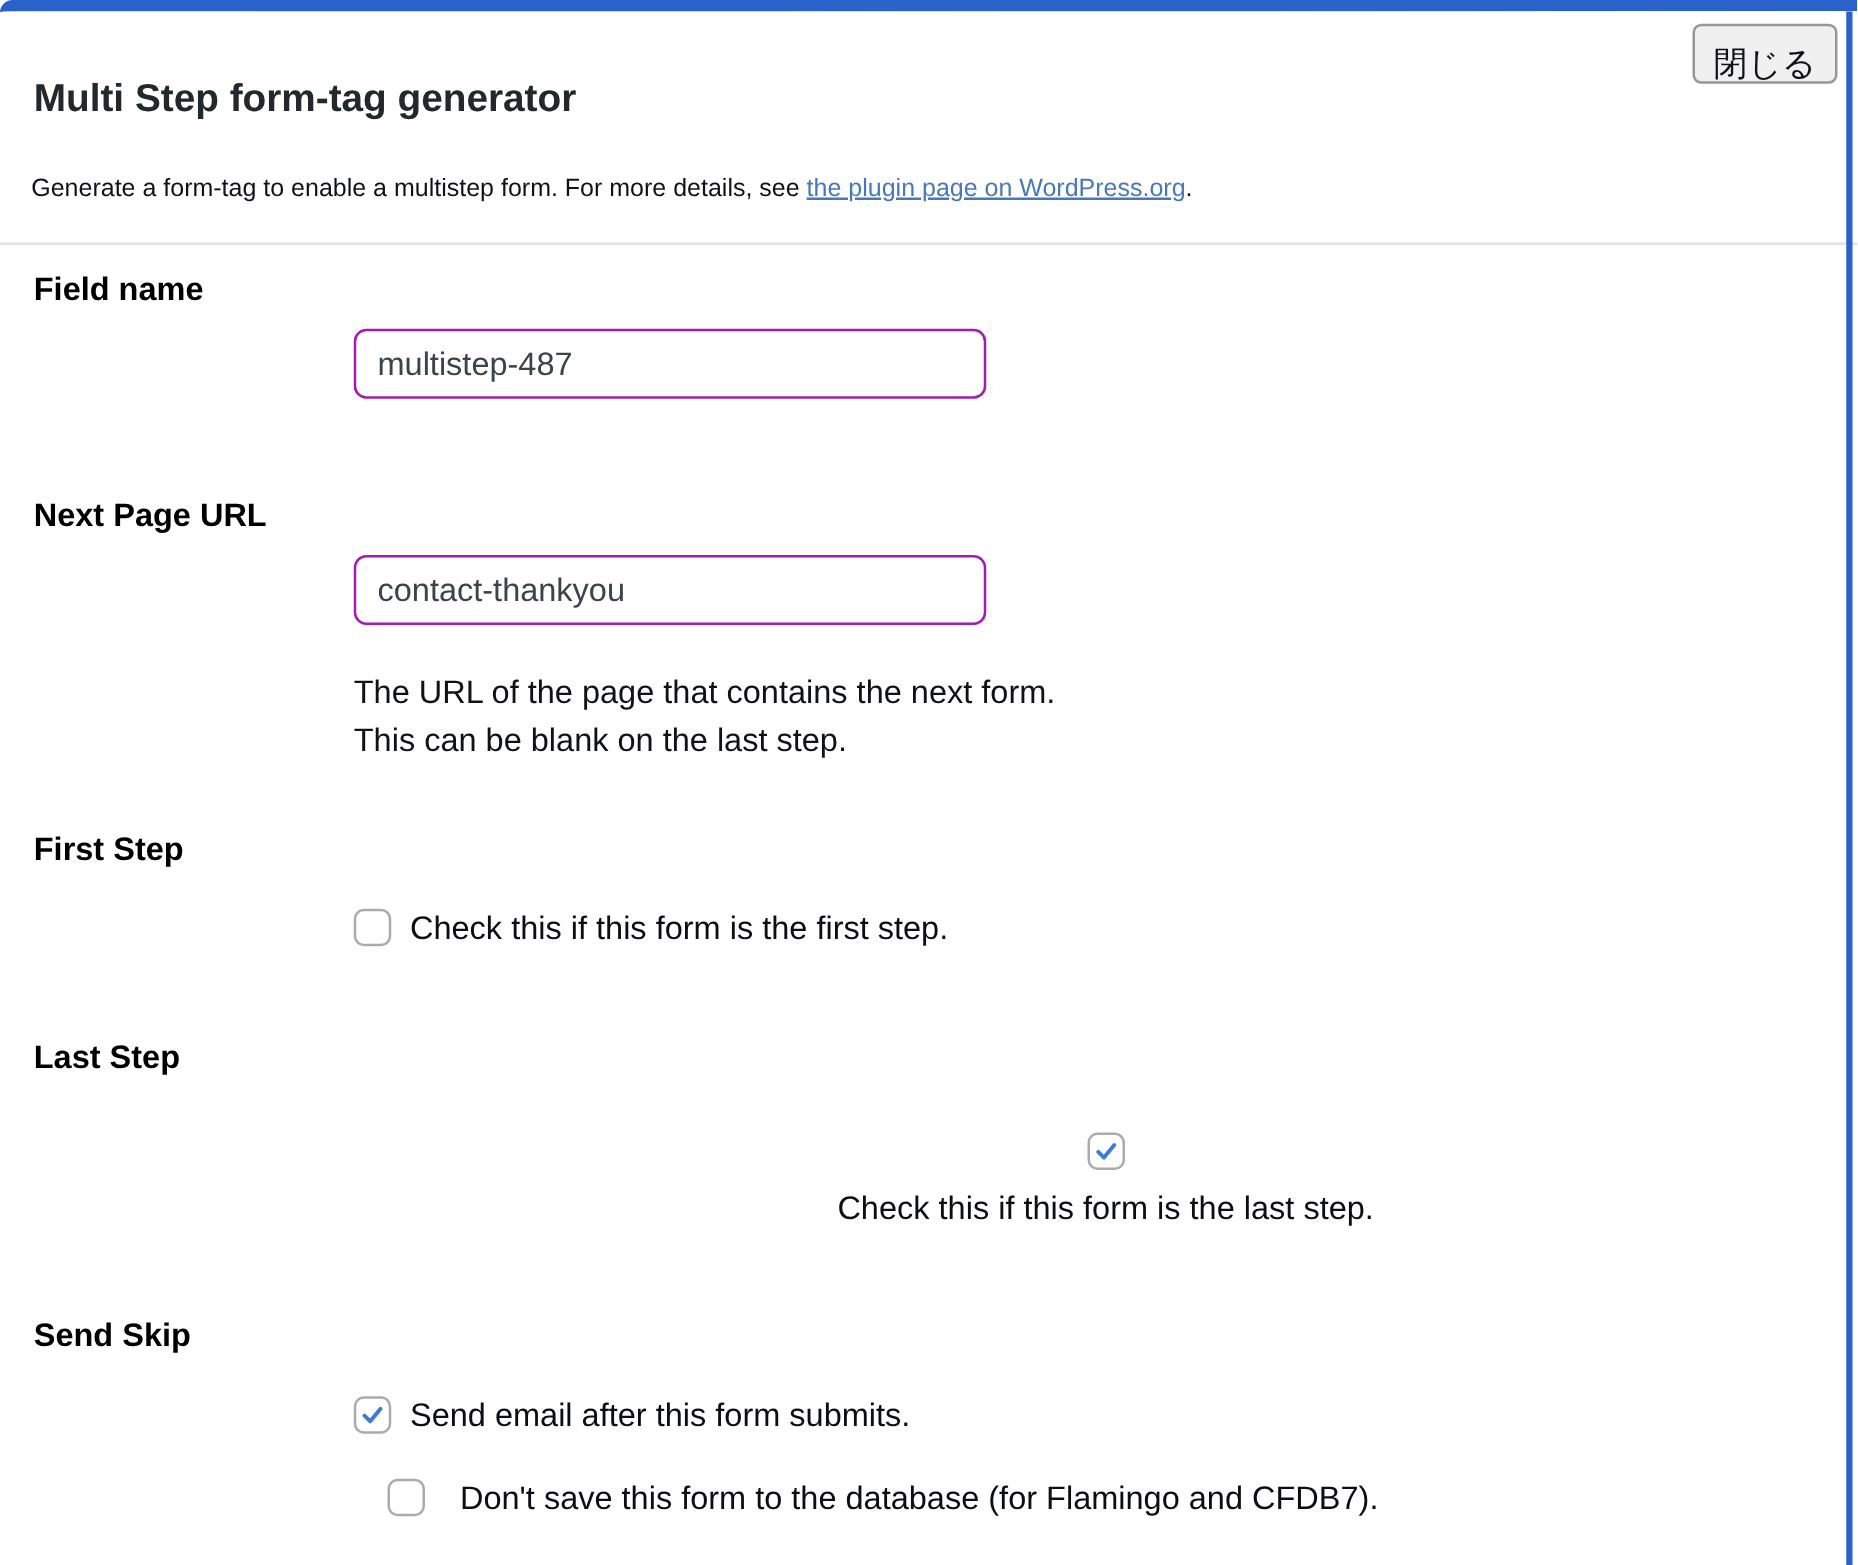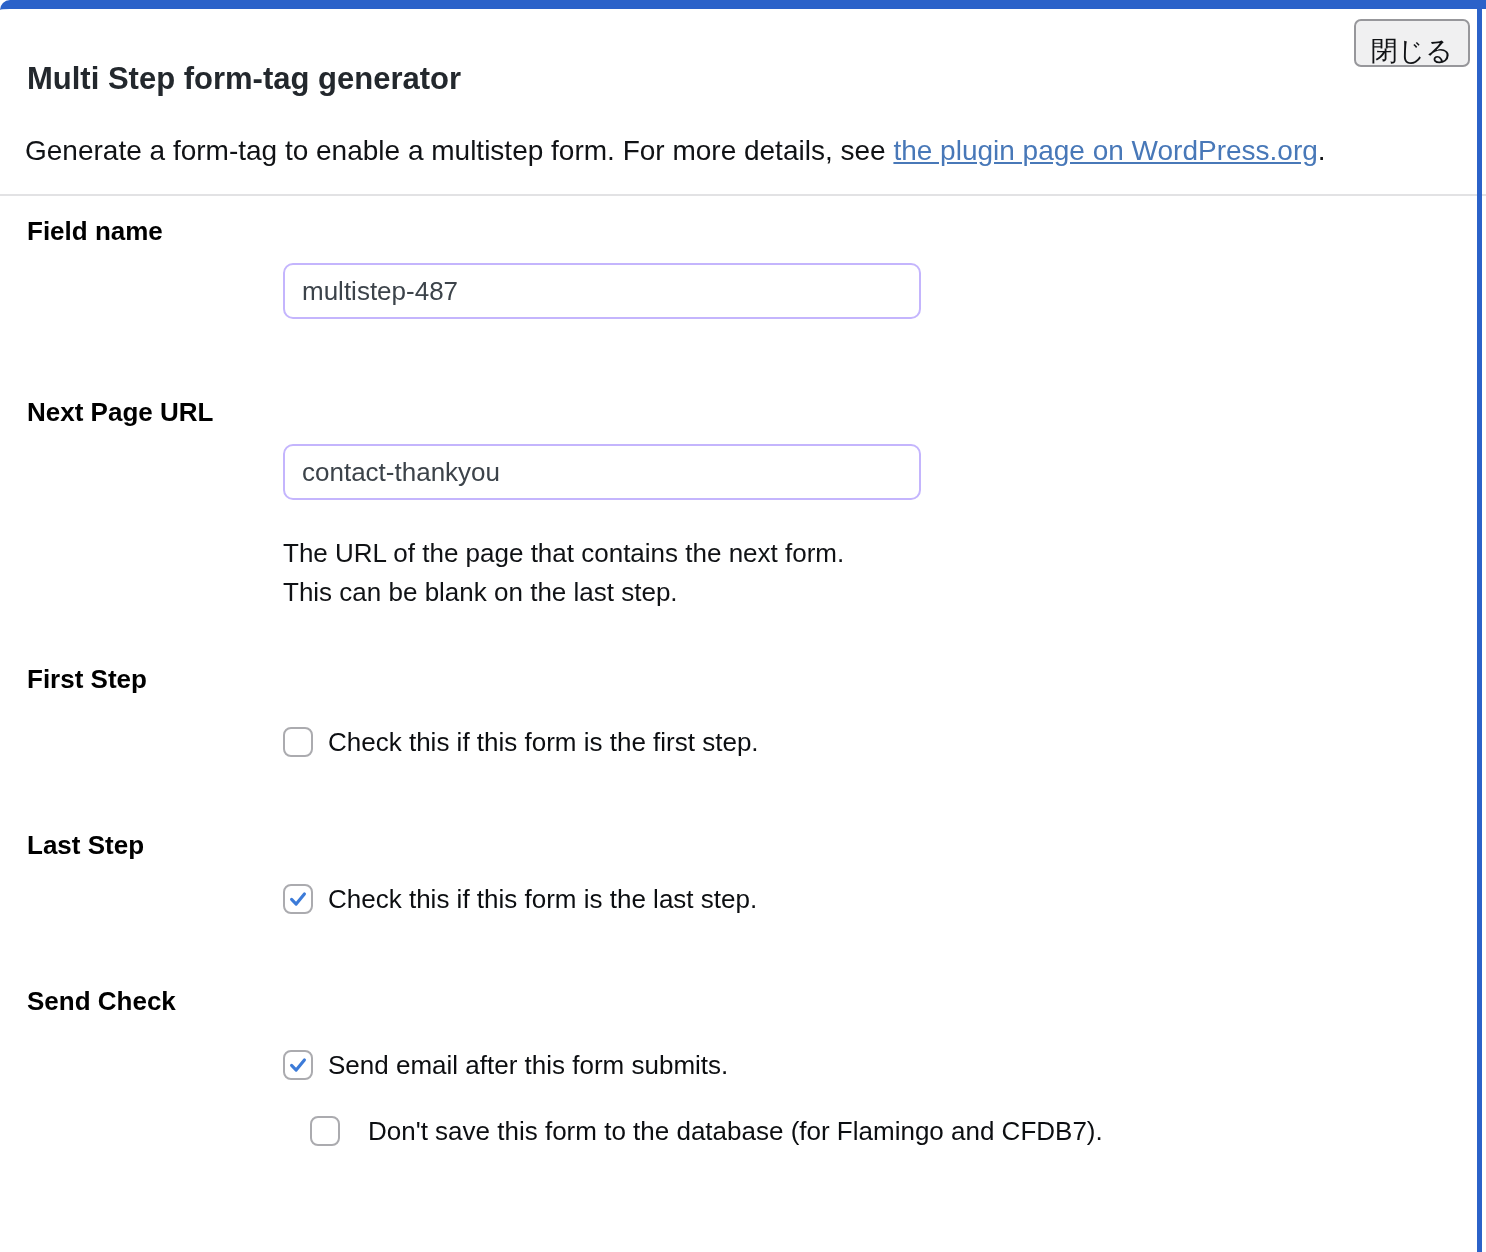--- a/index.html
+++ b/index.html
@@ -44,21 +44,21 @@
   }
   .title {
     margin: 53px 0 0 27px;
     font-size: 31px;
     line-height: 33px;
     font-weight: 700;
     color: #23282d;
   }
   .description {
     margin: 41px 0 0 25px;
-    font-size: 28px;
+    font-size: 20px;
     line-height: 30px;
     color: #101215;
   }
   .description a {
     color: var(--link);
     text-decoration: underline;
   }
   .divider {
     margin: 28px 0 0 0;
     border: none;
@@ -75,27 +75,27 @@
   .mt-22 { margin-top: 22px; }
   .mt-62 { margin-top: 80px; }
   .mt-54 { margin-top: 54px; }
   .mt-75 { margin-top: 75px; }
   .mt-74 { margin-top: 74px; }
   .row-control {
     margin-left: 283px;
   }
   .row-control.text-ctl { margin-top: 19px; }
   .text-input {
-    width: 638px; height: 56px;
+    width: 506px; height: 56px;
     padding: 0 17px;
     font-family: inherit;
     font-size: 26px;
     color: #3c434a;
     background: #fff;
-    border: 2px solid #c4b5fd;
+    border: 2px solid #a21caf;
     border-radius: 10px;
     outline: none;
   }
   .help-text {
     margin: 34px 0 0 283px;
     font-size: 26px;
     line-height: 39px;
     color: #101215;
   }
   .checkbox-row {
@@ -171,32 +171,32 @@
     <div class="checkbox-row">
       <span class="checkbox">
         
       </span>
       <span class="checkbox-label">Check this if this form is the first step.</span>
     </div>
   </div>
 
   <div>
     <div class="row-label mt-75">Last Step</div>
-    <div class="checkbox-row" style="margin-top:26px;">
+    <div class="checkbox-row" style="margin-top:48px;flex-direction:column;">
       <span class="checkbox checked">
         <svg width="22" height="22" viewBox="0 0 24 24">
           <path d="M5 12.5 L10 17.5 L19 6.5"></path>
         </svg>
       </span>
       <span class="checkbox-label">Check this if this form is the last step.</span>
     </div>
   </div>
 
   <div>
-    <div class="row-label mt-74">Send Check</div>
+    <div class="row-label mt-74">Send Skip</div>
     <div class="checkbox-row" style="margin-top:36px;">
       <span class="checkbox checked">
         <svg width="22" height="22" viewBox="0 0 24 24">
           <path d="M5 12.5 L10 17.5 L19 6.5"></path>
         </svg>
       </span>
       <span class="checkbox-label">Send email after this form submits.</span>
     </div>
   </div>
 

